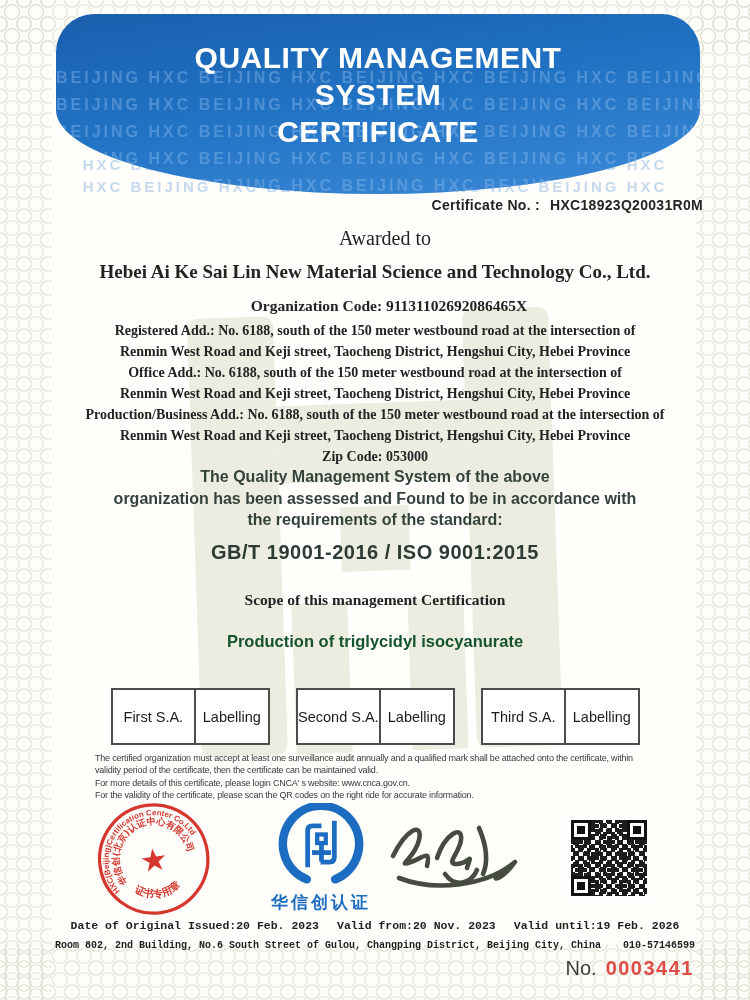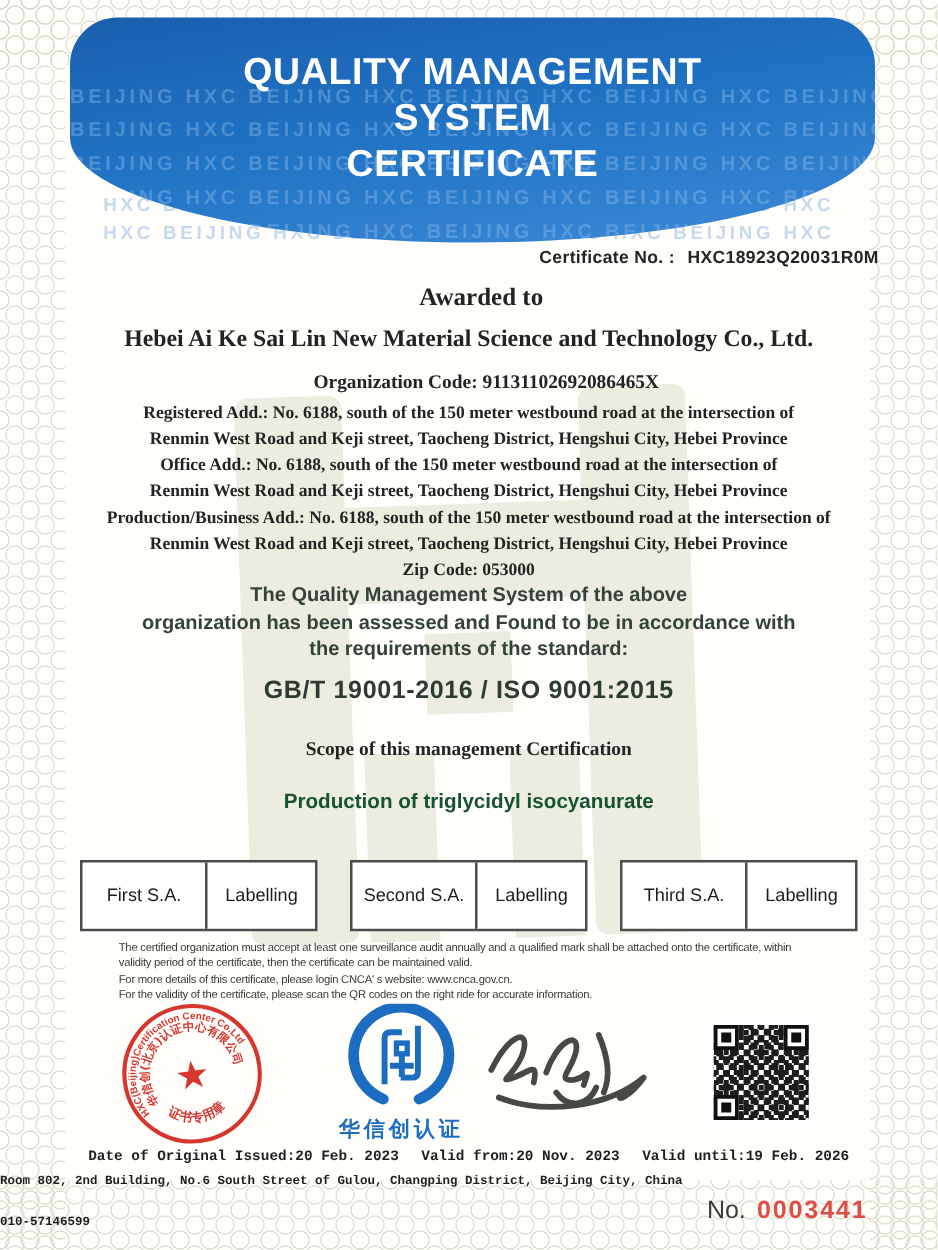--- a/index.html
+++ b/index.html
@@ -59,37 +59,37 @@
 
   
   .content { position:absolute; inset:0; z-index:3; }
   .abs { position:absolute; left:0; right:0; text-align:center; }
 
   .cert-no {
     position:absolute; top:197px; right:47px;
     font-weight:bold; font-size:14px; color:#242424; letter-spacing:0.3px;
     display:flex; gap:10px;
   }
-  .awarded  { top:227px; font-family:"Liberation Serif", serif; font-weight:bold; font-size:20px; color:#232323;padding-left:20px; }
+  .awarded  { top:227px; font-family:"Liberation Serif", serif; font-weight:normal; font-size:20px; color:#232323;padding-left:20px; }
   .company  { top:261px; font-family:"Liberation Serif", serif; font-weight:bold; font-size:19px; color:#232323; }
   .orgcode  { top:297px; font-family:"Liberation Serif", serif; font-weight:bold; font-size:15.5px; color:#232323;padding-left:28px; }
   .addresses{ top:320px; font-family:"Liberation Serif", serif; font-weight:bold; font-size:14px; line-height:21px; color:#232323; }
   .addresses div { white-space:nowrap; }
 
   .statement { top:466px; font-weight:bold; font-size:16px; line-height:21.5px; color:#33423a; }
   .standard  { top:541px; font-weight:bold; font-size:20px; letter-spacing:0.5px; color:#2c3b33; }
   .scope-label { top:591px; font-family:"Liberation Serif", serif; font-weight:bold; font-size:15.5px; color:#232323; }
   .scope-value { top:632px; font-weight:bold; font-size:16.5px; color:#14532d; }
 
   .audit-row {
     position:absolute; top:688px; left:0; right:0;
     display:flex; justify-content:center; gap:26px;
   }
   .audit-box {
-    width:190px; height:57px; border:2px solid #4c4c4c; background:#fff;
+    width:159px; height:57px; border:2px solid #4c4c4c; background:#fff;
     display:flex;
   }
   .audit-cell {
     display:flex; align-items:center; justify-content:center;
     font-size:14.5px; color:#1c1c1c;
   }
   .audit-cell.stage { width:54%; border-right:2px solid #4c4c4c; }
   .audit-cell.mark  { width:46%; }
 
   .fine-print {
@@ -126,21 +126,20 @@
     position:absolute; top:919px; left:0; right:0;
     display:flex; justify-content:center; gap:18px;
     font-family:"Liberation Mono", monospace; font-weight:bold; font-size:11.5px; color:#1f1f1f;
     white-space:nowrap;
   }
   .addr-row {
     position:absolute; top:940px; left:0; right:0;
     display:flex; justify-content:center; gap:22px;
     font-family:"Liberation Mono", monospace; font-weight:bold; font-size:10px; color:#1f1f1f;
     white-space:nowrap;
-    flex-direction:column;
   }
   .serial {
     position:absolute; top:957px; right:56px;
     display:flex; align-items:baseline; gap:9px;
     font-size:20px;
   }
   .serial .lbl { color:#3c3c3c; }
   .serial .num { color:#df4c46; letter-spacing:1.5px; font-weight:bold; }
 </style>
 </head>

